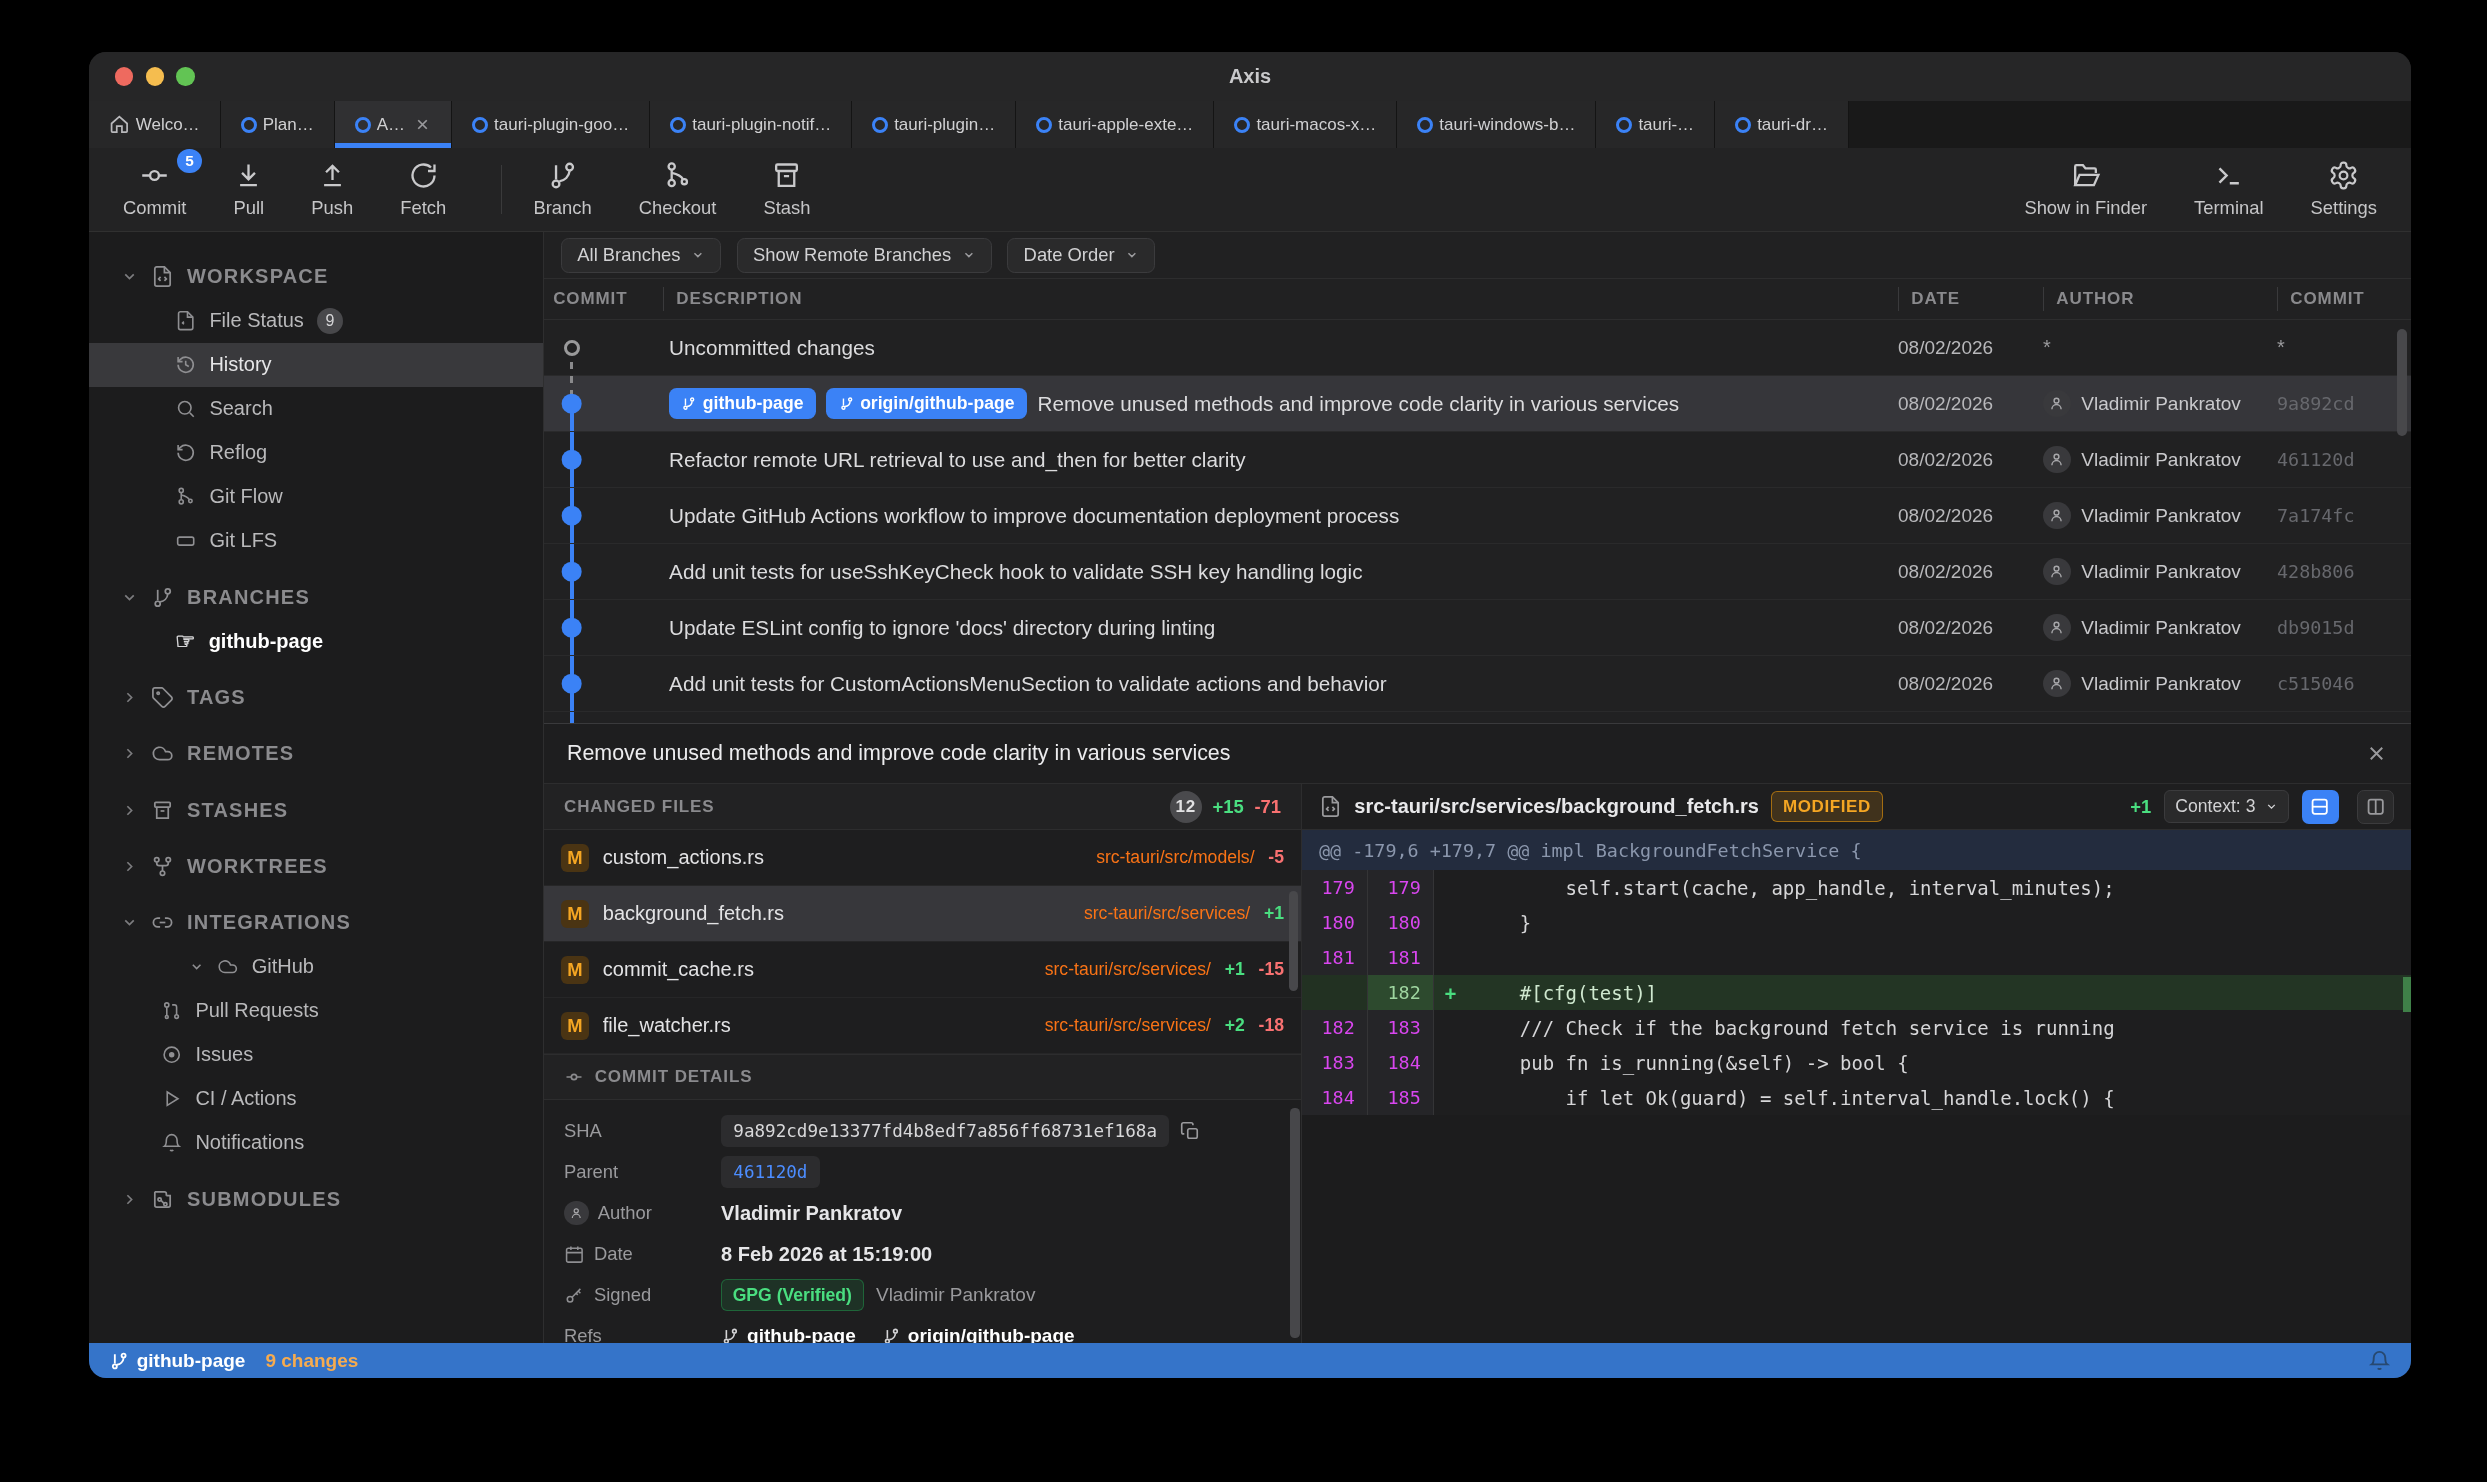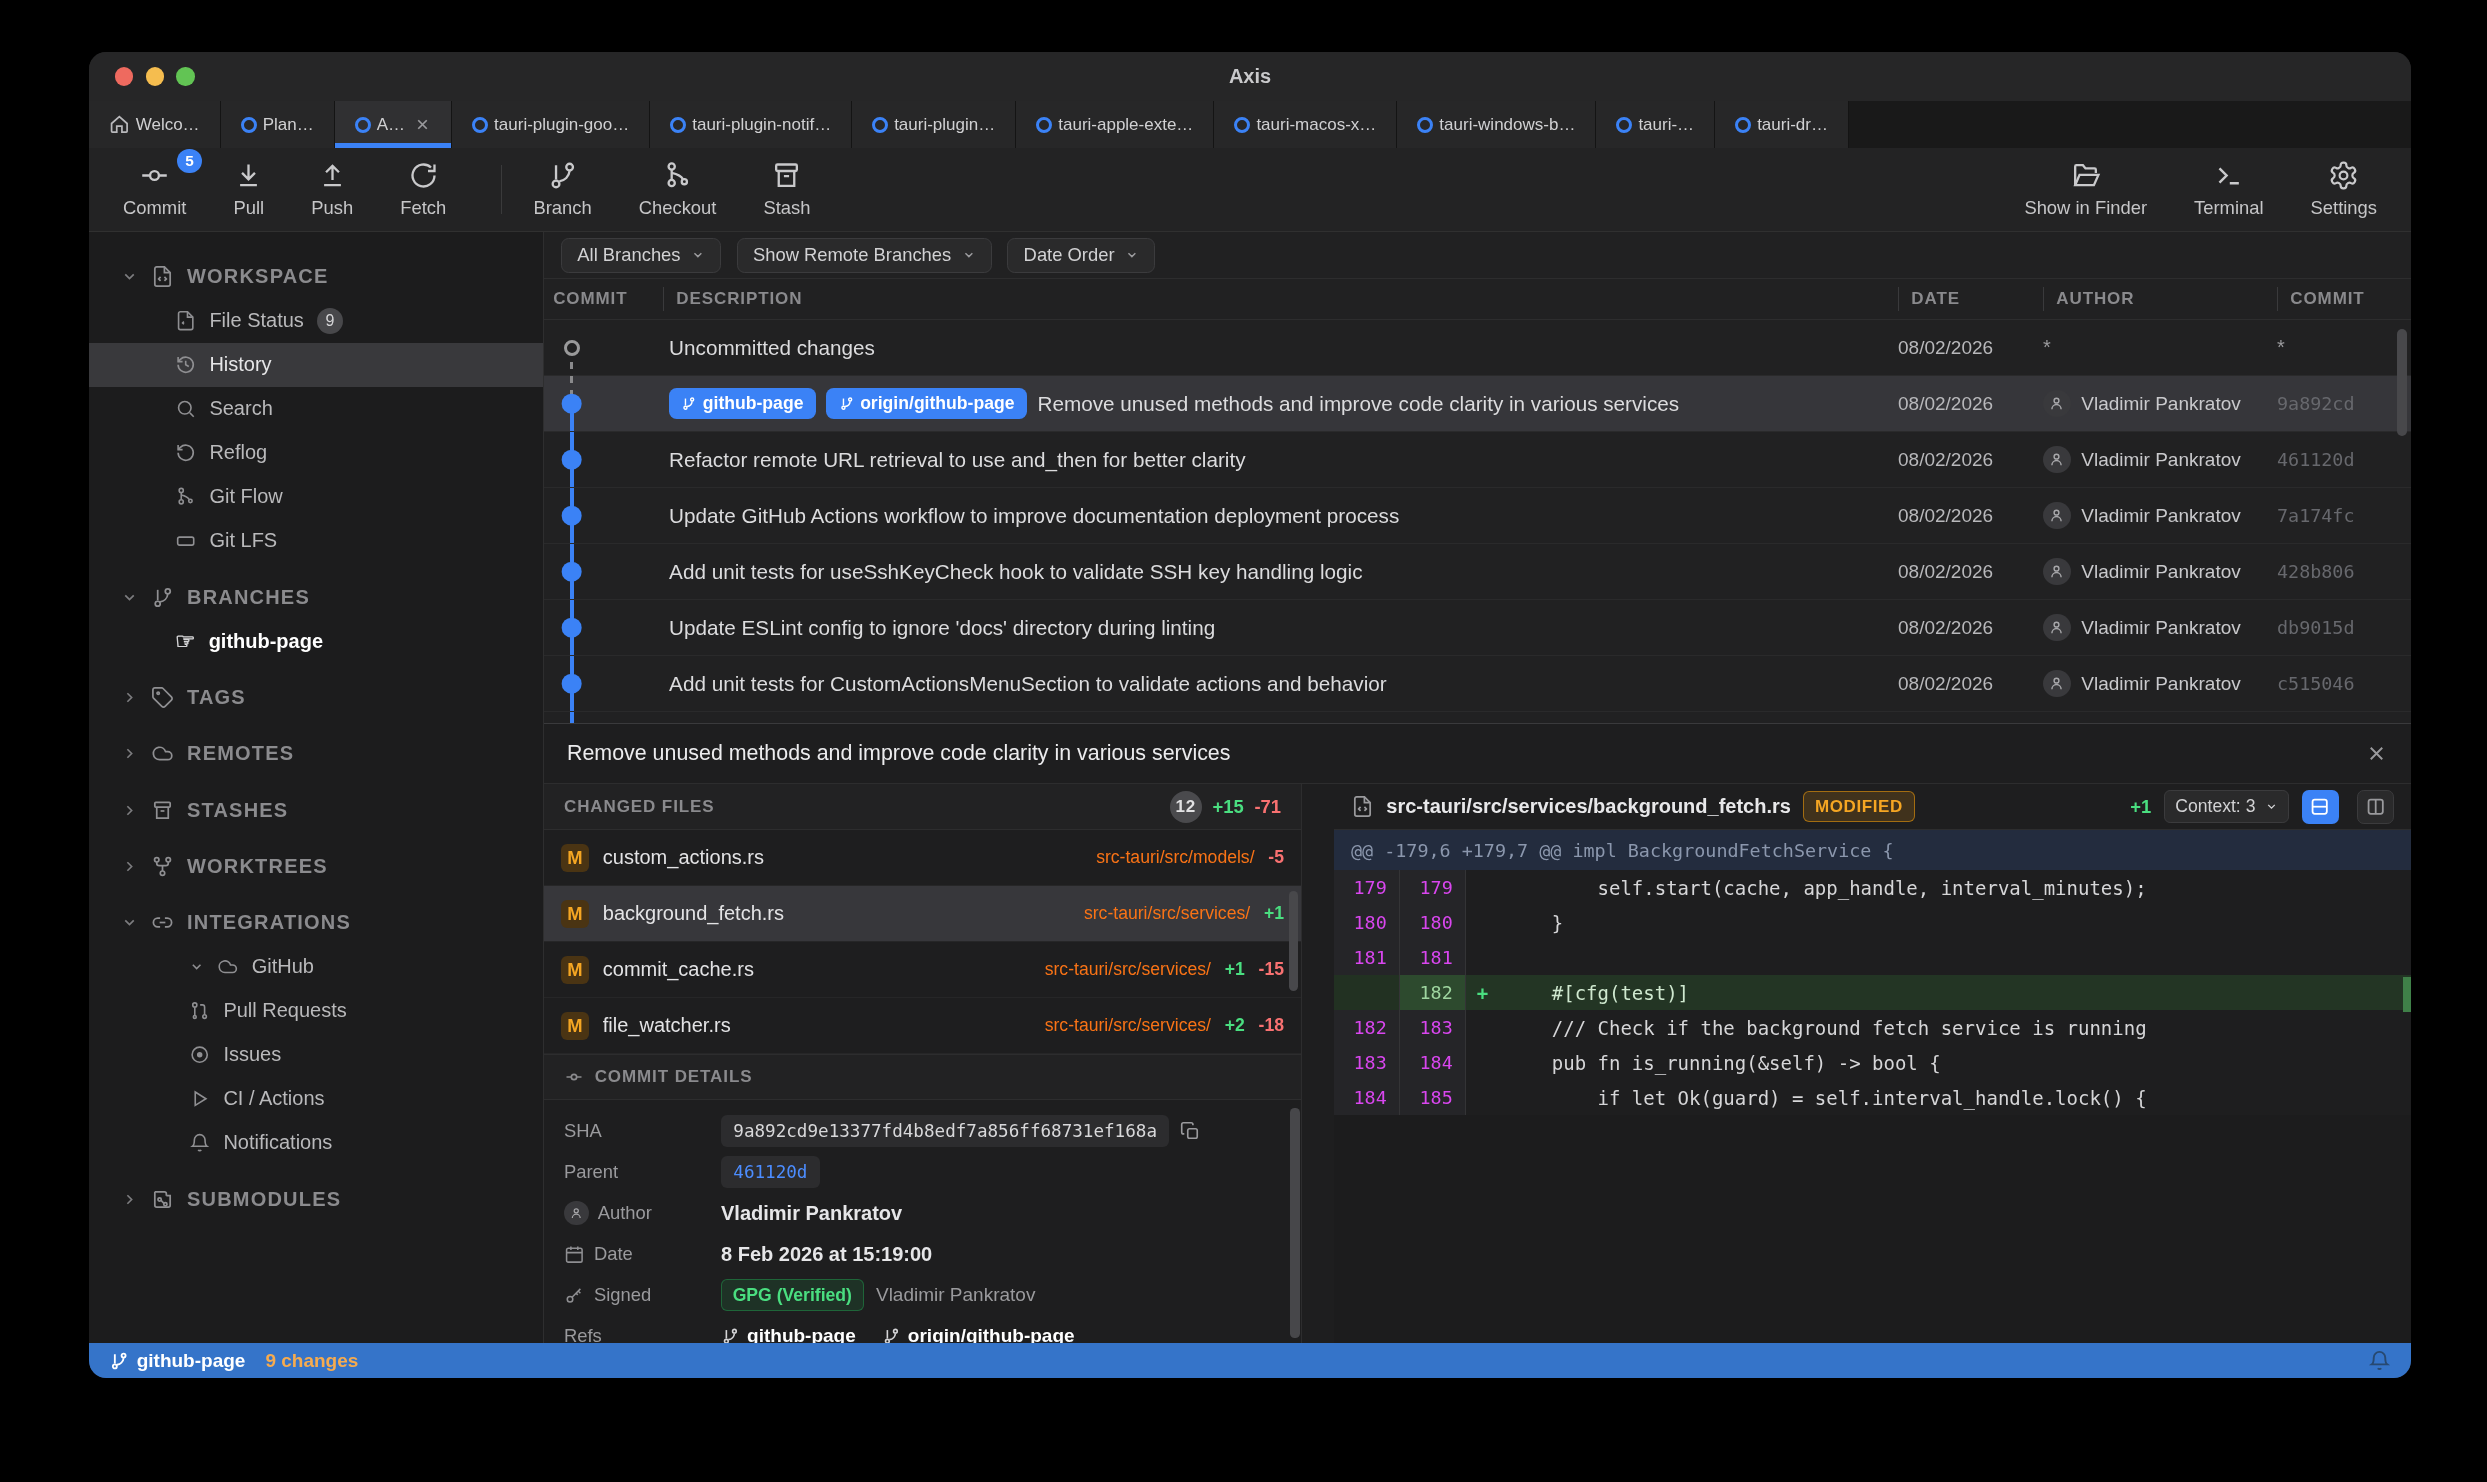--- a/index.html
+++ b/index.html
@@ -44,21 +44,21 @@
   .sidebar { width:455px; flex:none; background:#1c1c1d; border-right:0.8px solid #2e2e2f; padding-top:10.7px; overflow:hidden; }
   .s-row { height:44px; display:flex; align-items:center; color:#b9b9bb; font-size:20px; gap:13px; }
   .s-head { color:#8b8b8e; font-weight:700; font-size:20px; letter-spacing:1.2px; padding-left:32px; margin-top:12.3px; }
   .s-head .chev { color:#7c7c7f; }
   .s-item { padding-left:86px; }
   .s-item.sel { background:#39393c; color:#e6e6e8; }
   .s-item.current { color:#fff; font-weight:700; }
   .s-item .sicon, .s-head .sicon { color:#8f8f92; flex:none; }
   .s-item.current .sicon { color:#d5d5d7; }
   .s-gh { padding-left:100px; }
-  .s-sub { padding-left:100px; }
+  .s-sub { padding-left:72px; }
   .s-badge { background:#48484b; color:#d6d6d8; font-size:16px; border-radius:13px;
     min-width:26px; height:26px; display:flex; align-items:center; justify-content:center; padding:0 7.7px; }
   .icon-slot { width:21.4px; flex:none; }
 
   
   .main { flex:1; display:flex; flex-direction:column; min-width:0; background:#212122; }
   .filterbar { height:47px; flex:none; display:flex; align-items:center; gap:15.3px; padding:0 17px; border-bottom:0.8px solid #2d2d2e; }
   .fbtn { background:#2a2a2b; border:0.8px solid #3b3b3d; border-radius:7.7px; height:35px; padding:0 15.3px;
     font-size:18.4px; color:#d2d2d4; display:flex; align-items:center; gap:10.7px; }
   .fbtn .chev { color:#9a9a9d; }
@@ -92,21 +92,21 @@
     display:flex; align-items:center; justify-content:center; flex:none; }
   .hash { font-family:"DejaVu Sans Mono", monospace; font-size:18.4px; color:#67686d; }
   .star { color:#9a9a9d; font-size:20px; }
   .list-scroll { position:absolute; right:3.8px; top:9.2px; width:10.7px; height:107px; border-radius:5.4px; background:#48484b; }
 
   
   .panel { height:620px; flex:none; border-top:0.8px solid #3a3a3c; background:#1e1e1f; display:flex; flex-direction:column; }
   .panel-head { height:60px; flex:none; display:flex; align-items:center; padding:0 23px; border-bottom:0.8px solid #2d2d2e; }
   .panel-title { font-size:21.4px; color:#ececee; flex:1; white-space:nowrap; overflow:hidden; text-overflow:ellipsis; }
   .panel-close { color:#9a9a9d; }
-  .panel-body { flex:1; display:flex; min-height:0;gap:32px; }
+  .panel-body { flex:1; display:flex; min-height:0; }
 
   .left-pane { width:758px; flex:none; border-right:0.8px solid #2d2d2e; display:flex; flex-direction:column; min-height:0; }
   .sec-bar { height:46px; flex:none; display:flex; align-items:center; gap:10.7px; padding:0 20px;
     color:#8a8a8d; font-size:17px; font-weight:700; letter-spacing:0.9px; border-bottom:0.8px solid #2d2d2e; background:#222223; }
   .sec-bar .spacer { flex:1; }
   .cnt-badge { background:#4a4a4d; color:#e2e2e4; font-weight:700; font-size:17px; width:32px; height:32px;
     border-radius:50%; display:flex; align-items:center; justify-content:center; }
   .plus { color:#4ade80; font-weight:700; font-size:18.4px; letter-spacing:0; }
   .minus { color:#f87171; font-weight:700; font-size:18.4px; letter-spacing:0; }
   .files { flex:none; position:relative; }

